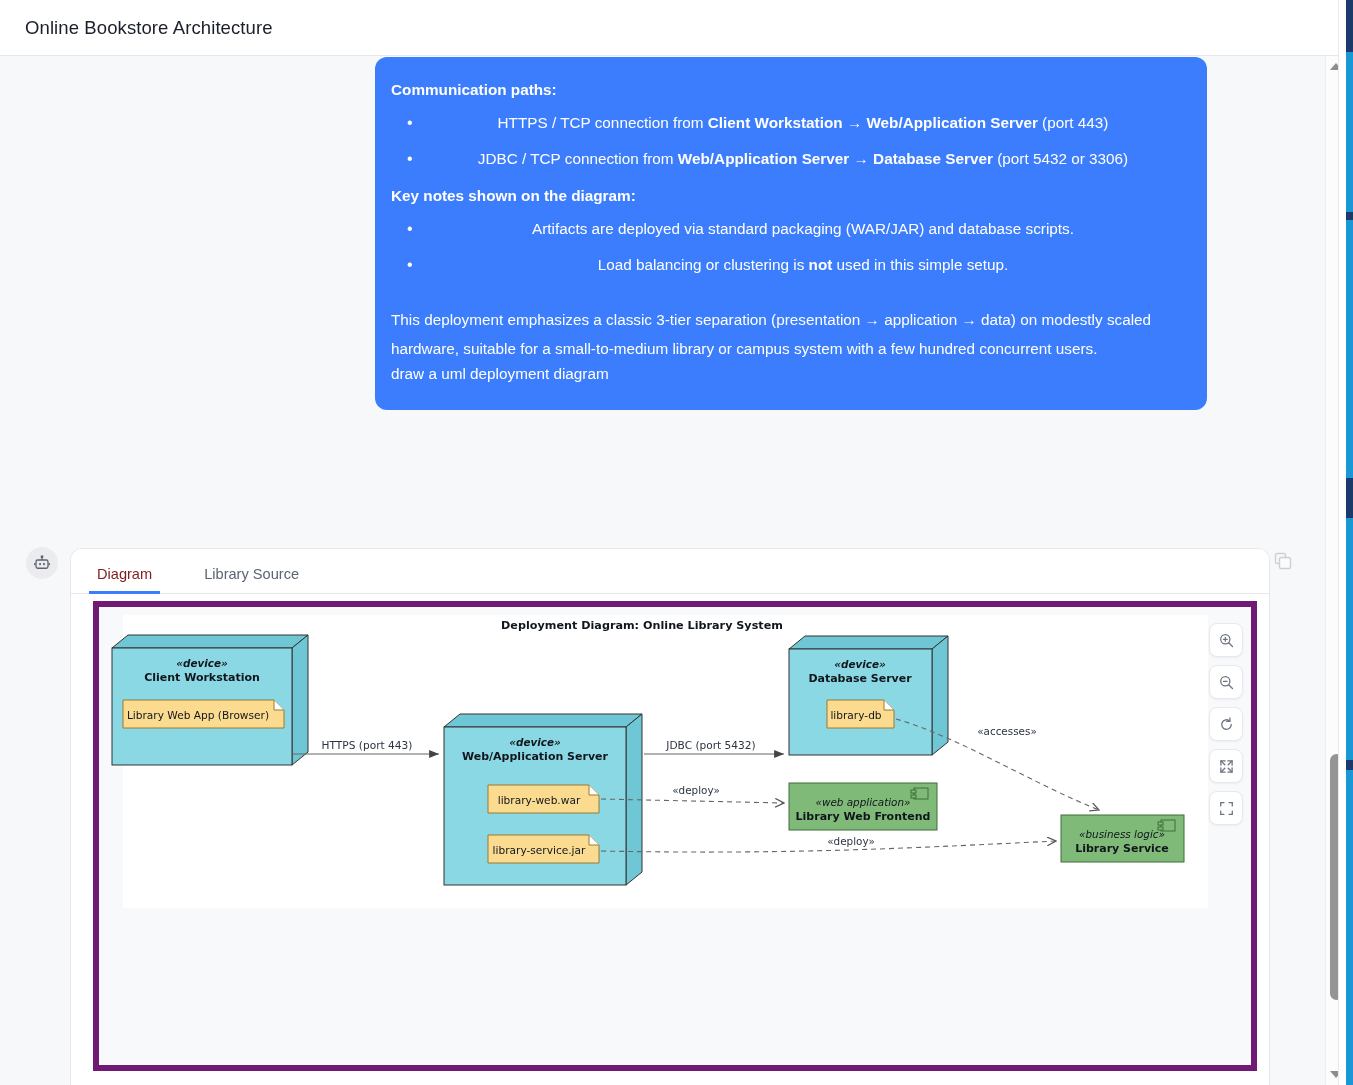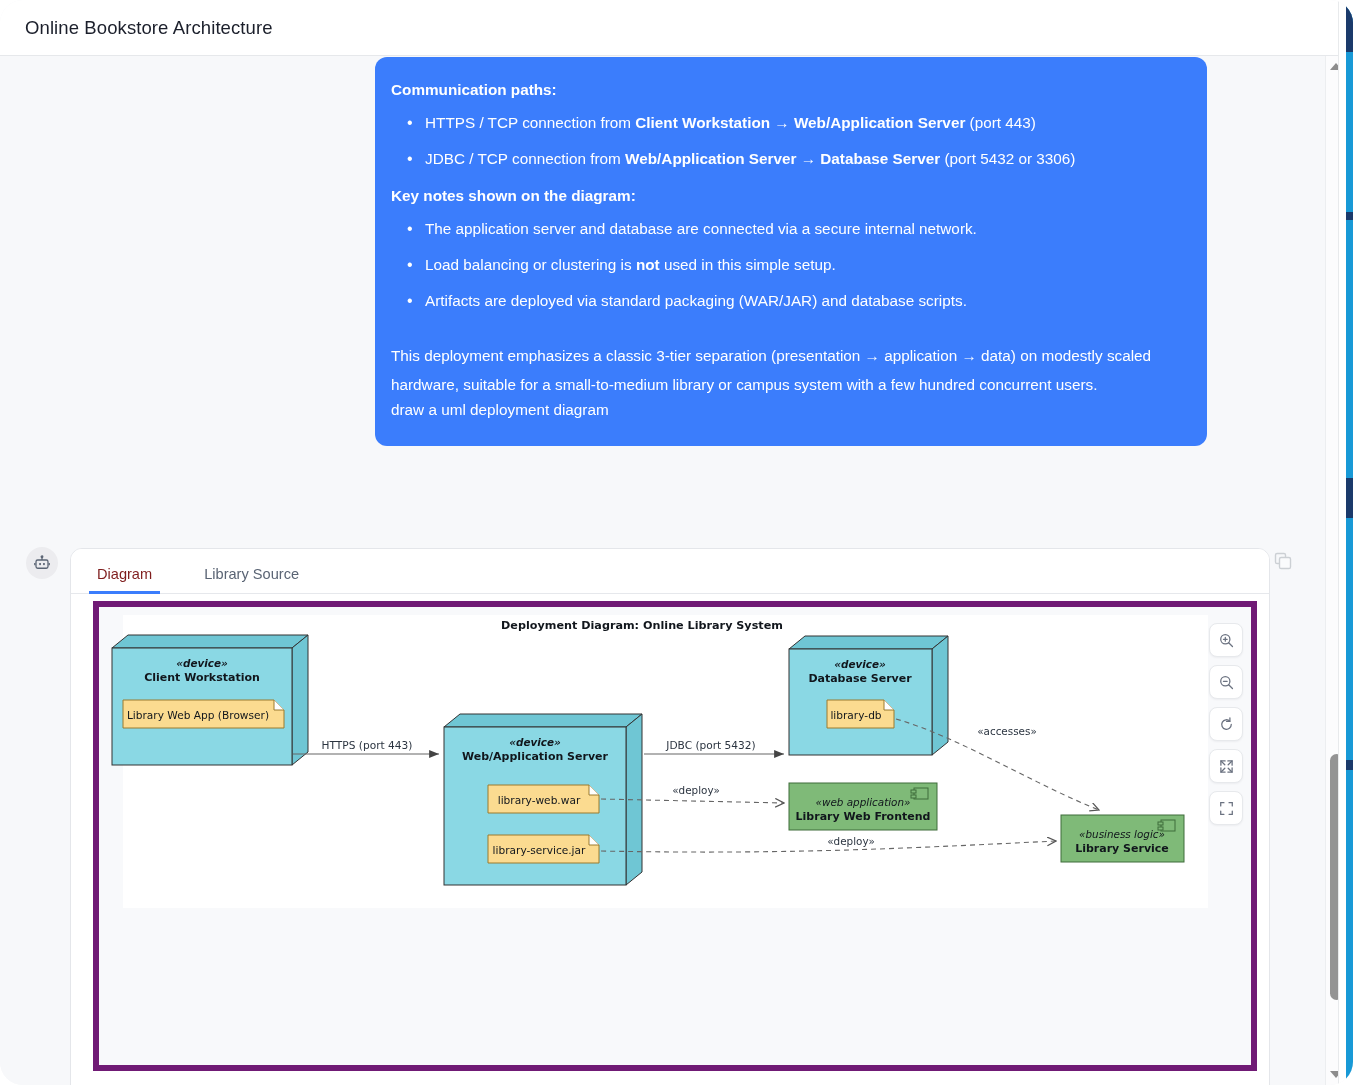--- a/index.html
+++ b/index.html
@@ -9,21 +9,20 @@
     font-family: "Liberation Sans", sans-serif;
     background: #ffffff;
   }
 
   
   #app {
     position: relative;
     width: 1353px; height: 1085px;
     background: #f6f7f9;
     overflow: hidden;
-    border-radius: 23px;
   }
 
   
   #header {
     position: absolute; left: 0; top: 0;
     width: 1338px; height: 56px;
     background: #ffffff;
     border-bottom: 1px solid #e6e8eb;
     display: flex; align-items: center;
   }
@@ -55,20 +54,21 @@
     line-height: 1.5;
   }
   #user-bubble .hd {
     font-weight: bold;
     margin: 0 0 4px 0;
     padding-left: 0;
   }
   #user-bubble ul {
     list-style: none;
     margin: 10px 0 14px 0;
+    text-align: center;
   }
   #user-bubble li {
     position: relative;
     padding-left: 34px;
     margin-bottom: 13px;
   }
   #user-bubble li::before {
     content: "\2022";
     position: absolute; left: 16px; top: -1px;
     font-size: 16px;
@@ -220,23 +220,22 @@
   <div id="scroll-area">
 
     <div id="user-bubble">
       <p class="hd">Communication paths:</p>
       <ul>
         <li><span>HTTPS / TCP connection from </span><b>Client Workstation → Web/Application Server</b><span> (port 443)</span></li>
         <li><span>JDBC / TCP connection from </span><b>Web/Application Server → Database Server</b><span> (port 5432 or 3306)</span></li>
       </ul>
       <p class="hd">Key notes shown on the diagram:</p>
       <ul>
-        <li><span>The application server and database are connected via a secure internal network.</span><b></b><span></span></li>
+        <li><span>Artifacts are deployed via standard packaging (WAR/JAR) and database scripts.</span><b></b><span></span></li>
         <li><span>Load balancing or clustering is </span><b>not</b><span> used in this simple setup.</span></li>
-        <li><span>Artifacts are deployed via standard packaging (WAR/JAR) and database scripts.</span><b></b><span></span></li>
       </ul>
       <p class="para">This deployment emphasizes a classic 3-tier separation (presentation → application → data) on modestly scaled hardware, suitable for a small-to-medium library or campus system with a few hundred concurrent users.</p>
       <p class="trail">draw a uml deployment diagram</p>
     </div>
 
     <div id="copy-btn">
       <svg width="22" height="22" viewBox="0 0 22 22" fill="none" stroke="#9aa0a8" stroke-width="1.4">
         <rect x="3.5" y="3.5" width="10" height="10" rx="1.6"></rect>
         <rect x="7.5" y="7.5" width="11" height="11" rx="1.6" fill="#ffffff"></rect>
       </svg>

